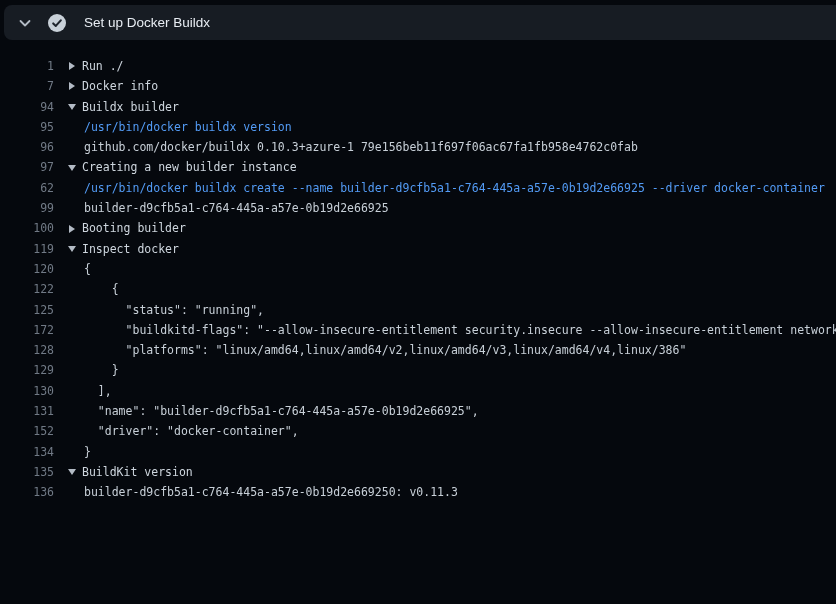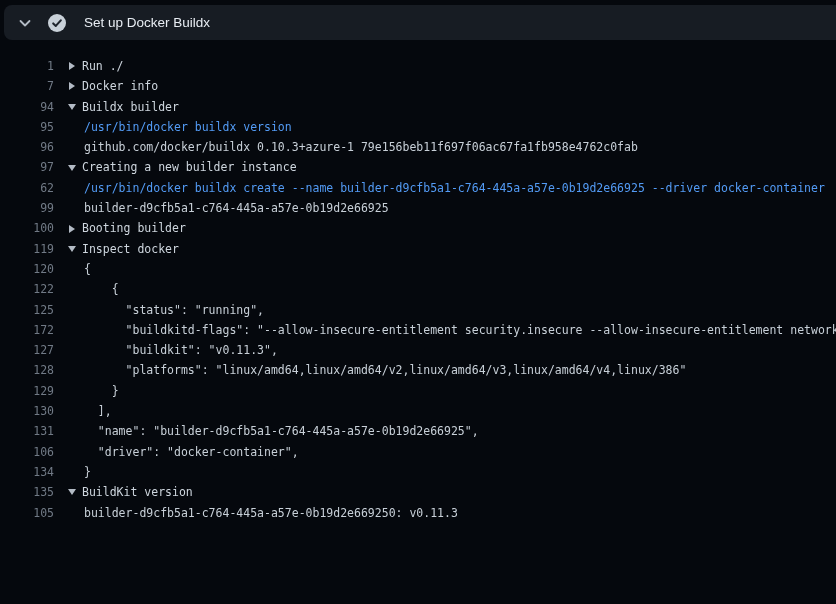--- a/index.html
+++ b/index.html
@@ -85,22 +85,21 @@
     <div class="row"><span class="num">96</span><span class="caretslot"></span><span class="text out">github.com/docker/buildx 0.10.3+azure-1 79e156beb11f697f06ac67fa1fb958e4762c0fab</span></div>
     <div class="row grouprow"><span class="num">97</span><span class="caretslot"><span class="caret-down"></span></span><span class="text group">Creating a new builder instance</span></div>
     <div class="row"><span class="num">62</span><span class="caretslot"></span><span class="text cmd">/usr/bin/docker buildx create --name builder-d9cfb5a1-c764-445a-a57e-0b19d2e66925 --driver docker-container</span></div>
     <div class="row"><span class="num">99</span><span class="caretslot"></span><span class="text out">builder-d9cfb5a1-c764-445a-a57e-0b19d2e66925</span></div>
     <div class="row grouprow"><span class="num">100</span><span class="caretslot"><span class="caret-right"></span></span><span class="text group">Booting builder</span></div>
     <div class="row grouprow"><span class="num">119</span><span class="caretslot"><span class="caret-down"></span></span><span class="text group">Inspect docker</span></div>
     <div class="row"><span class="num">120</span><span class="caretslot"></span><span class="text out">{</span></div>
     <div class="row"><span class="num">122</span><span class="caretslot"></span><span class="text out">    {</span></div>
     <div class="row"><span class="num">125</span><span class="caretslot"></span><span class="text out">      "status": "running",</span></div>
     <div class="row"><span class="num">172</span><span class="caretslot"></span><span class="text out">      "buildkitd-flags": "--allow-insecure-entitlement security.insecure --allow-insecure-entitlement network.host",</span></div>
-    <div class="row"><span class="num">127</span><span class="caretslot"></span><span class="text out">      "buildkit": "v0.11.3",</span></div>
     <div class="row"><span class="num">128</span><span class="caretslot"></span><span class="text out">      "platforms": "linux/amd64,linux/amd64/v2,linux/amd64/v3,linux/amd64/v4,linux/386"</span></div>
     <div class="row"><span class="num">129</span><span class="caretslot"></span><span class="text out">    }</span></div>
     <div class="row"><span class="num">130</span><span class="caretslot"></span><span class="text out">  ],</span></div>
     <div class="row"><span class="num">131</span><span class="caretslot"></span><span class="text out">  "name": "builder-d9cfb5a1-c764-445a-a57e-0b19d2e66925",</span></div>
-    <div class="row"><span class="num">106</span><span class="caretslot"></span><span class="text out">  "driver": "docker-container",</span></div>
+    <div class="row"><span class="num">152</span><span class="caretslot"></span><span class="text out">  "driver": "docker-container",</span></div>
     <div class="row"><span class="num">134</span><span class="caretslot"></span><span class="text out">}</span></div>
     <div class="row grouprow"><span class="num">135</span><span class="caretslot"><span class="caret-down"></span></span><span class="text group">BuildKit version</span></div>
-    <div class="row"><span class="num">105</span><span class="caretslot"></span><span class="text out">builder-d9cfb5a1-c764-445a-a57e-0b19d2e669250: v0.11.3</span></div>
+    <div class="row"><span class="num">136</span><span class="caretslot"></span><span class="text out">builder-d9cfb5a1-c764-445a-a57e-0b19d2e669250: v0.11.3</span></div>
   </div>
 
 </body></html>

